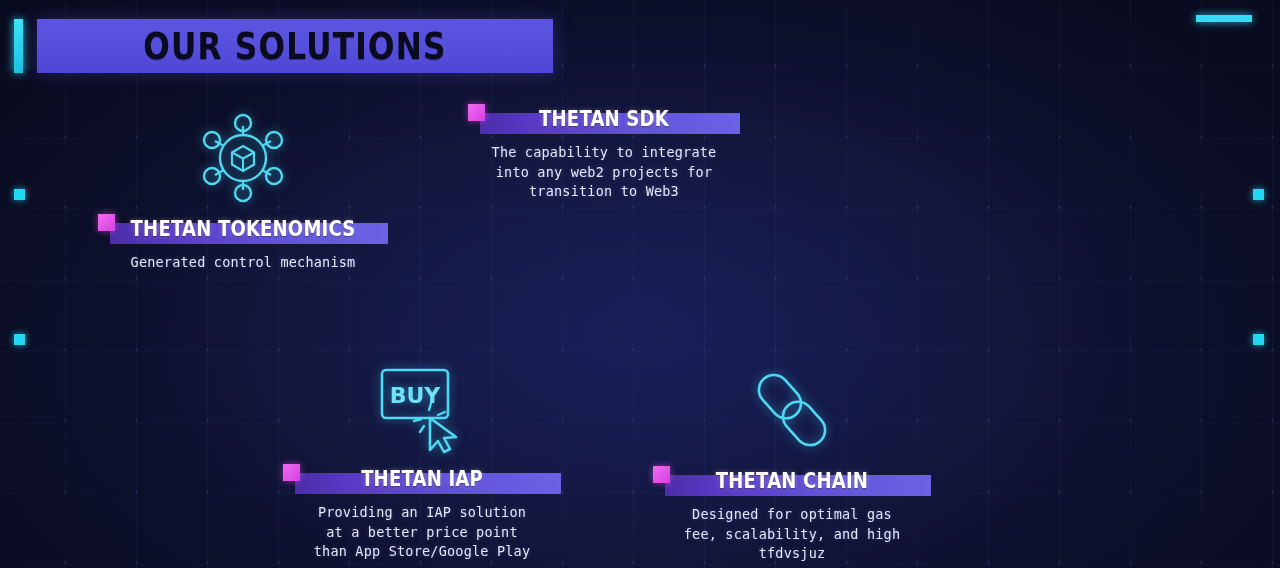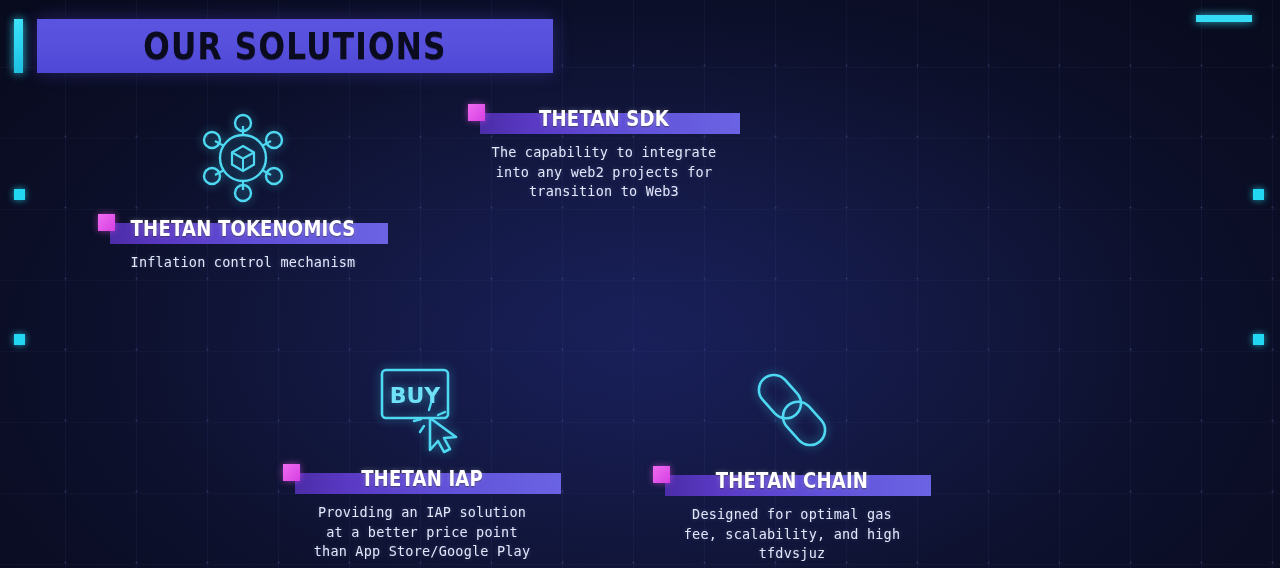--- a/index.html
+++ b/index.html
@@ -186,21 +186,21 @@
           <circle cx="16" cy="30" r="8"></circle>
         <path d="M47 36 L58 42.5 L58 54.5 L47 61 L36 54.5 L36 42.5 Z" stroke-width="2.2"></path>
         <path d="M36 42.5 L47 48.5 L58 42.5 M47 48.5 L47 61" stroke-width="2"></path>
       </svg>
     </div>
     <div class="label-row">
       <div class="label-bar"></div>
       <div class="label-sq"></div>
       <div class="label-text">THETAN TOKENOMICS</div>
     </div>
-    <div class="desc">Inflation control mechanism</div>
+    <div class="desc">Generated control mechanism</div>
   </div>
 
   <div class="card" id="card-sdk">
     <div class="label-row">
       <div class="label-bar"></div>
       <div class="label-sq"></div>
       <div class="label-text">THETAN SDK</div>
     </div>
     <div class="desc">The capability to integrate<br>into any web2 projects for<br>transition to Web3</div>
   </div>

